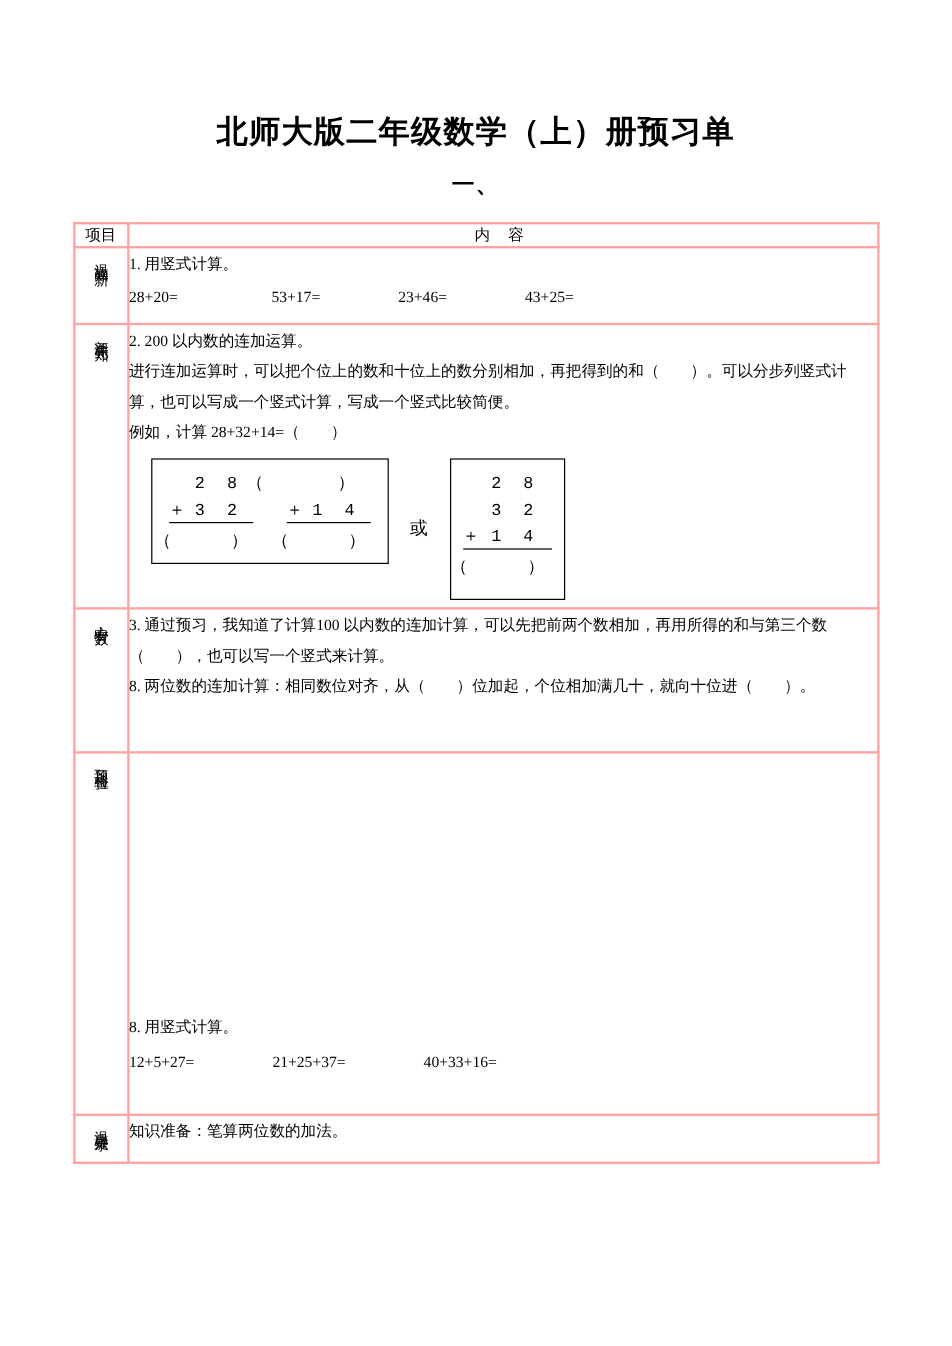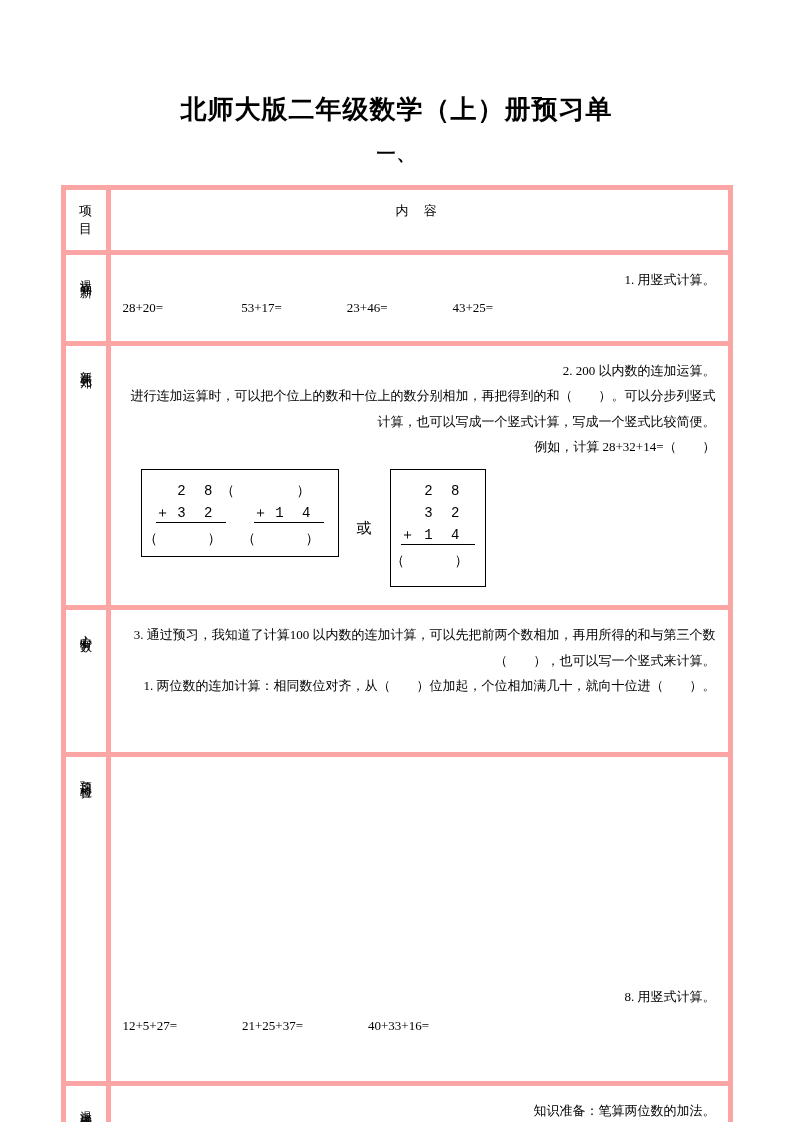--- a/index.html
+++ b/index.html
@@ -44,23 +44,23 @@
     margin-top: 14px;
     letter-spacing: 1px;
   }
   table.sheet {
     border-collapse: collapse;
     width: 672px;
     margin: 18px auto 0 auto;
     table-layout: fixed;
   }
   table.sheet td {
-    border: 5px solid #fca5a5;
+    border: 2px solid #fca5a5;
     vertical-align: top;
-    padding: 12px;
+    padding: 0;
   }
   td.label {
     width: 45px;
     text-align: center;
     vertical-align: middle;
     font-size: 12px;
     line-height: 1.25;
     padding: 4px 2px;
   }
   td.label .vt {
@@ -91,21 +91,20 @@
   .exercise-line {
     margin-top: 4px;
     font-size: 13px;
     white-space: pre;
     font-family: "Liberation Serif", serif;
   }
   .p {
     margin: 0;
     font-size: 13px;
     line-height: 1.95;
-    text-align: right;
   }
   .verticals {
     margin: 10px 0 6px 18px;
     display: flex;
     align-items: flex-start;
     gap: 0px;
   }
   .boxA {
     border: 1px solid #000;
     width: 198px;
@@ -220,21 +219,21 @@
           </div>
         </td>
       </tr>
 
       <tr class="row-mid">
         <td class="label">
           <span class="vt">心中有数</span>
         </td>
         <td class="content">
           <p class="p">3. 通过预习，我知道了计算100 以内数的连加计算，可以先把前两个数相加，再用所得的和与第三个数（　　），也可以写一个竖式来计算。</p>
-          <p class="p">1. 两位数的连加计算：相同数位对齐，从（　　）位加起，个位相加满几十，就向十位进（　　）。</p>
+          <p class="p">8. 两位数的连加计算：相同数位对齐，从（　　）位加起，个位相加满几十，就向十位进（　　）。</p>
         </td>
       </tr>
 
       <tr class="row-tall">
         <td class="label">
           <span class="vt">预习检验</span>
         </td>
         <td class="content">
           <div class="ex5-wrap">
             <p class="p">8. 用竖式计算。</p>

